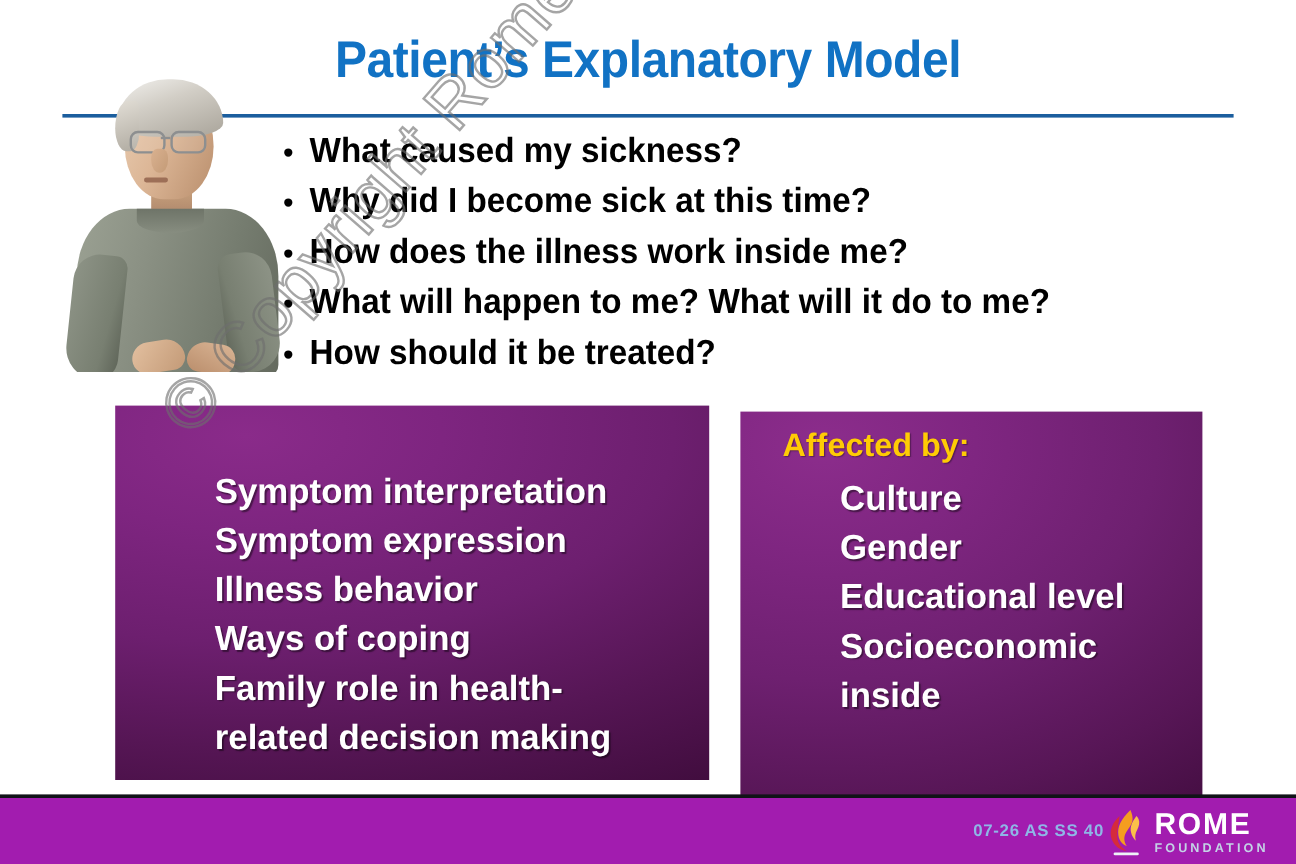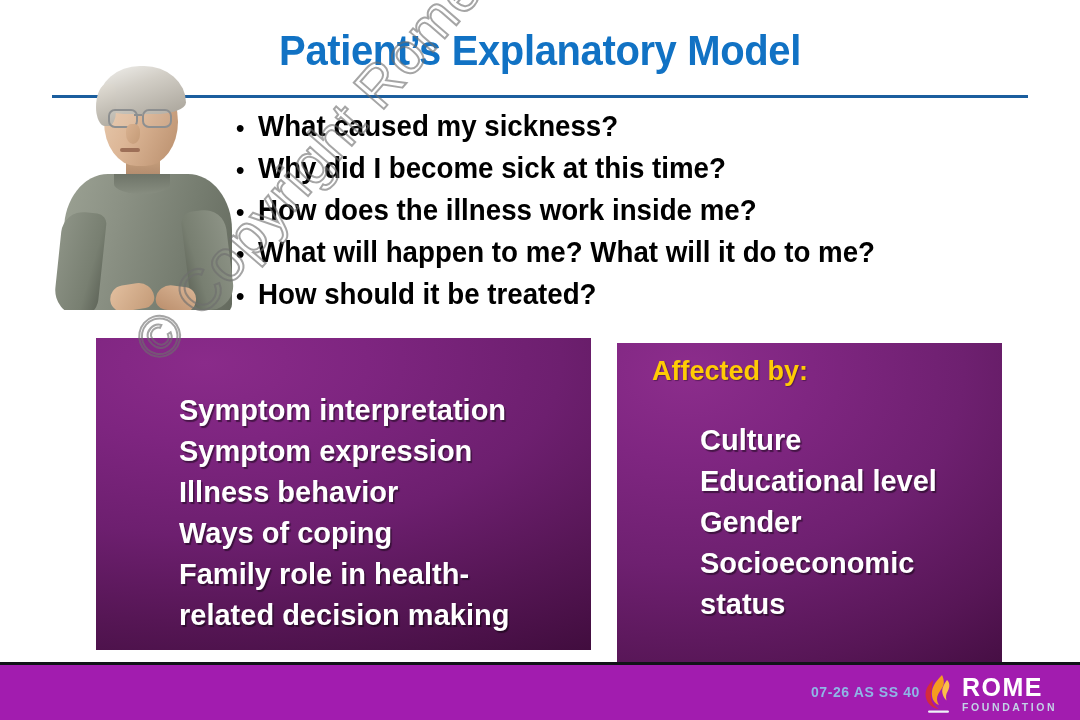--- a/index.html
+++ b/index.html
@@ -277,21 +277,20 @@
     white-space: nowrap;
   }
   #panel-left .panel-list {
     left: 83px;
     top: 52px;
   }
   #panel-right .panel-list {
     left: 83px;
     top: 53px;
     line-height: 41px;
-    margin-top: 24px;
   }
 
   
   #watermark {
     position: absolute;
     left: 120px;
     top: 330px;
     width: 780px;
     transform: rotate(-49deg);
     transform-origin: 0 0;
@@ -429,24 +428,24 @@
       <div>Ways of coping</div>
       <div>Family role in health-</div>
       <div>related decision making</div>
     </div>
   </div>
 
   <div class="panel" id="panel-right">
     <div class="panel-title">Affected by:</div>
     <div class="panel-list">
       <div>Culture</div>
+      <div>Gender</div>
       <div>Educational level</div>
-      <div>Gender</div>
       <div>Socioeconomic</div>
-      <div>status</div>
+      <div>inside</div>
     </div>
   </div>
 
   <div id="watermark">© Copyright Rome Foundation</div>
 
   <div id="footer-line"></div>
   <div id="footer">
     <div id="footer-code">07-26  AS  SS 40</div>
     <div id="logo">
       <div class="flame-wrap">

